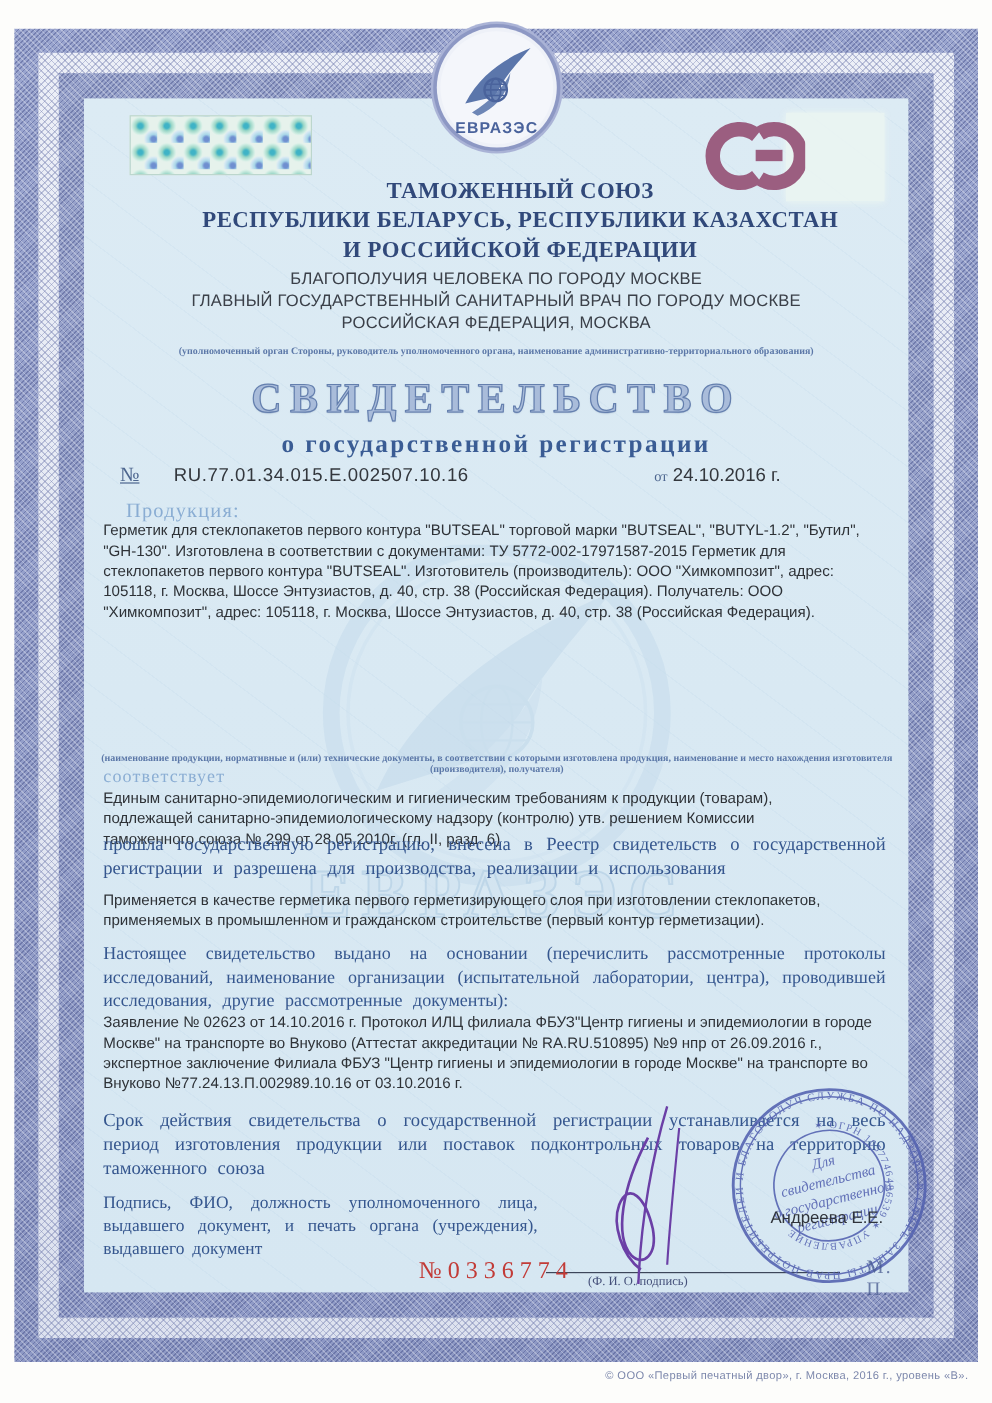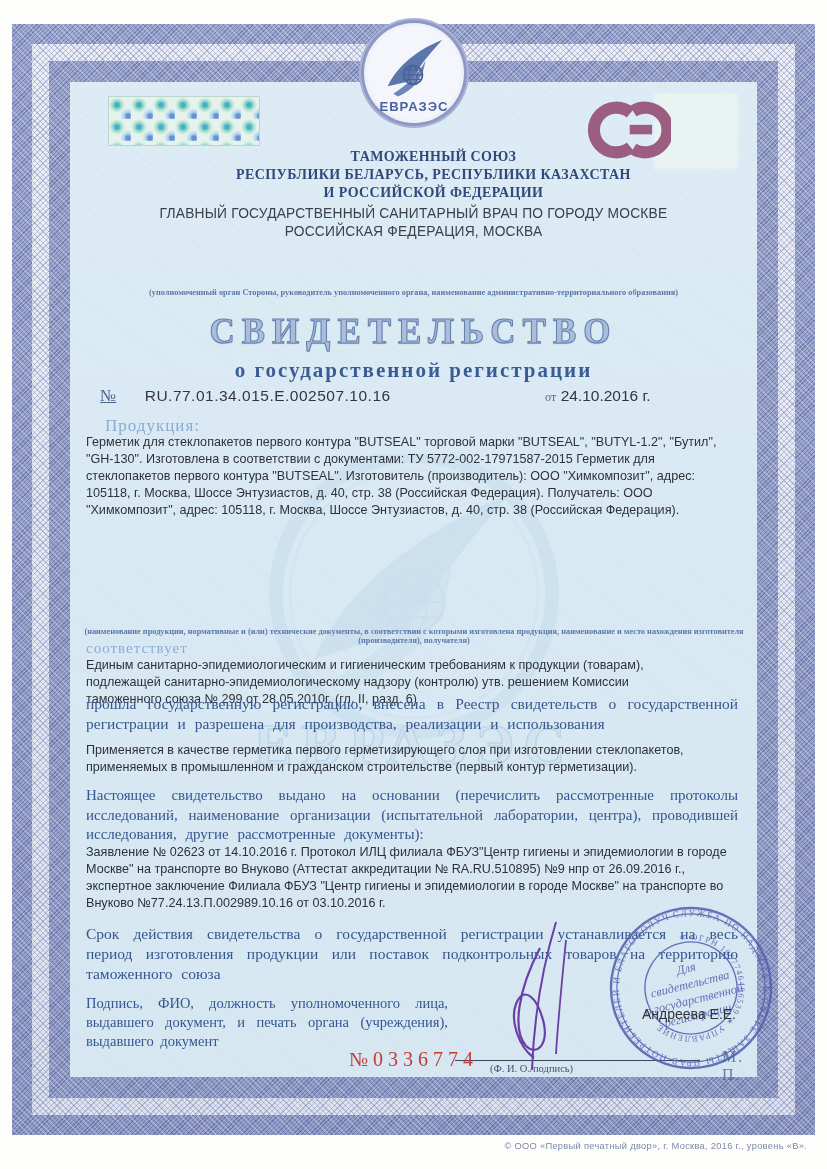--- a/index.html
+++ b/index.html
@@ -49,21 +49,21 @@
     background-size:22px 22px; }
   .se-logo { position:absolute; left:515px; top:16px; width:86px; height:64px; }
   .faint-rect { position:absolute; left:585px; top:12px; width:82px; height:74px;
     background:rgba(238,247,242,.75); box-shadow:0 0 6px rgba(238,247,242,.9); }
 
   
   .abs { position:absolute; }
   .center { left:0; right:0; text-align:center; }
 
   .union-line { font-family:"Liberation Serif", serif; font-weight:bold;
-    font-size:14px; line-height:1.28; color:#31497a; letter-spacing:.4px;margin-left:40px; }
+    font-size:19px; line-height:1.28; color:#31497a; letter-spacing:.4px;margin-left:40px; }
   .authority-line { font-size:13.8px; line-height:1.30; color:#3b4049; letter-spacing:.2px; }
   .caption-small { font-family:"Liberation Serif", serif; font-size:8.3px; color:#5c78a8;font-weight:bold; }
 
   .title-main { font-family:"Liberation Serif", serif; font-weight:bold; font-size:35px;
     letter-spacing:7px; color:#a9bcda; -webkit-text-stroke:1px #647fae;
     text-shadow:0 1px 1px rgba(90,115,160,.5); }
   .title-sub { font-family:"Liberation Serif", serif; font-weight:bold; font-size:21px;
     letter-spacing:2px; color:#3a5c94; }
 
   .no-sign { font-family:"Liberation Serif", serif; font-size:17px; color:#4d668f;
@@ -133,20 +133,21 @@
             <path d="M53 15 A 26 26 0 1 0 53 55" fill="none" stroke="#9b5e80" stroke-width="14" stroke-linecap="butt"></path>
             <path d="M56 13 A 26 26 0 1 1 56 57" fill="none" stroke="#9b5e80" stroke-width="14" stroke-linecap="butt"></path>
             <rect x="52" y="29" width="26" height="11" fill="#9b5e80"></rect>
           </svg>
 
           <div class="abs center" style="top:66px;">
             <div class="union-line">ТАМОЖЕННЫЙ СОЮЗ</div>
             <div class="union-line">РЕСПУБЛИКИ БЕЛАРУСЬ, РЕСПУБЛИКИ КАЗАХСТАН</div>
             <div class="union-line">И РОССИЙСКОЙ ФЕДЕРАЦИИ</div>
             <div style="height:3px;"></div>
+            <div class="authority-line">БЛАГОПОЛУЧИЯ ЧЕЛОВЕКА ПО ГОРОДУ МОСКВЕ</div>
             <div class="authority-line">ГЛАВНЫЙ ГОСУДАРСТВЕННЫЙ САНИТАРНЫЙ ВРАЧ ПО ГОРОДУ МОСКВЕ</div>
             <div class="authority-line">РОССИЙСКАЯ ФЕДЕРАЦИЯ, МОСКВА</div>
           </div>
           <div class="abs center caption-small" style="top:206px;">(уполномоченный орган Стороны, руководитель уполномоченного органа, наименование административно-территориального образования)</div>
 
           <div class="abs center title-main" style="top:230px;">СВИДЕТЕЛЬСТВО</div>
           <div class="abs center title-sub" style="top:276px;">о государственной регистрации</div>
 
           <div class="abs" style="top:304px; left:30px; width:640px;">
             <span class="no-sign">№</span>

